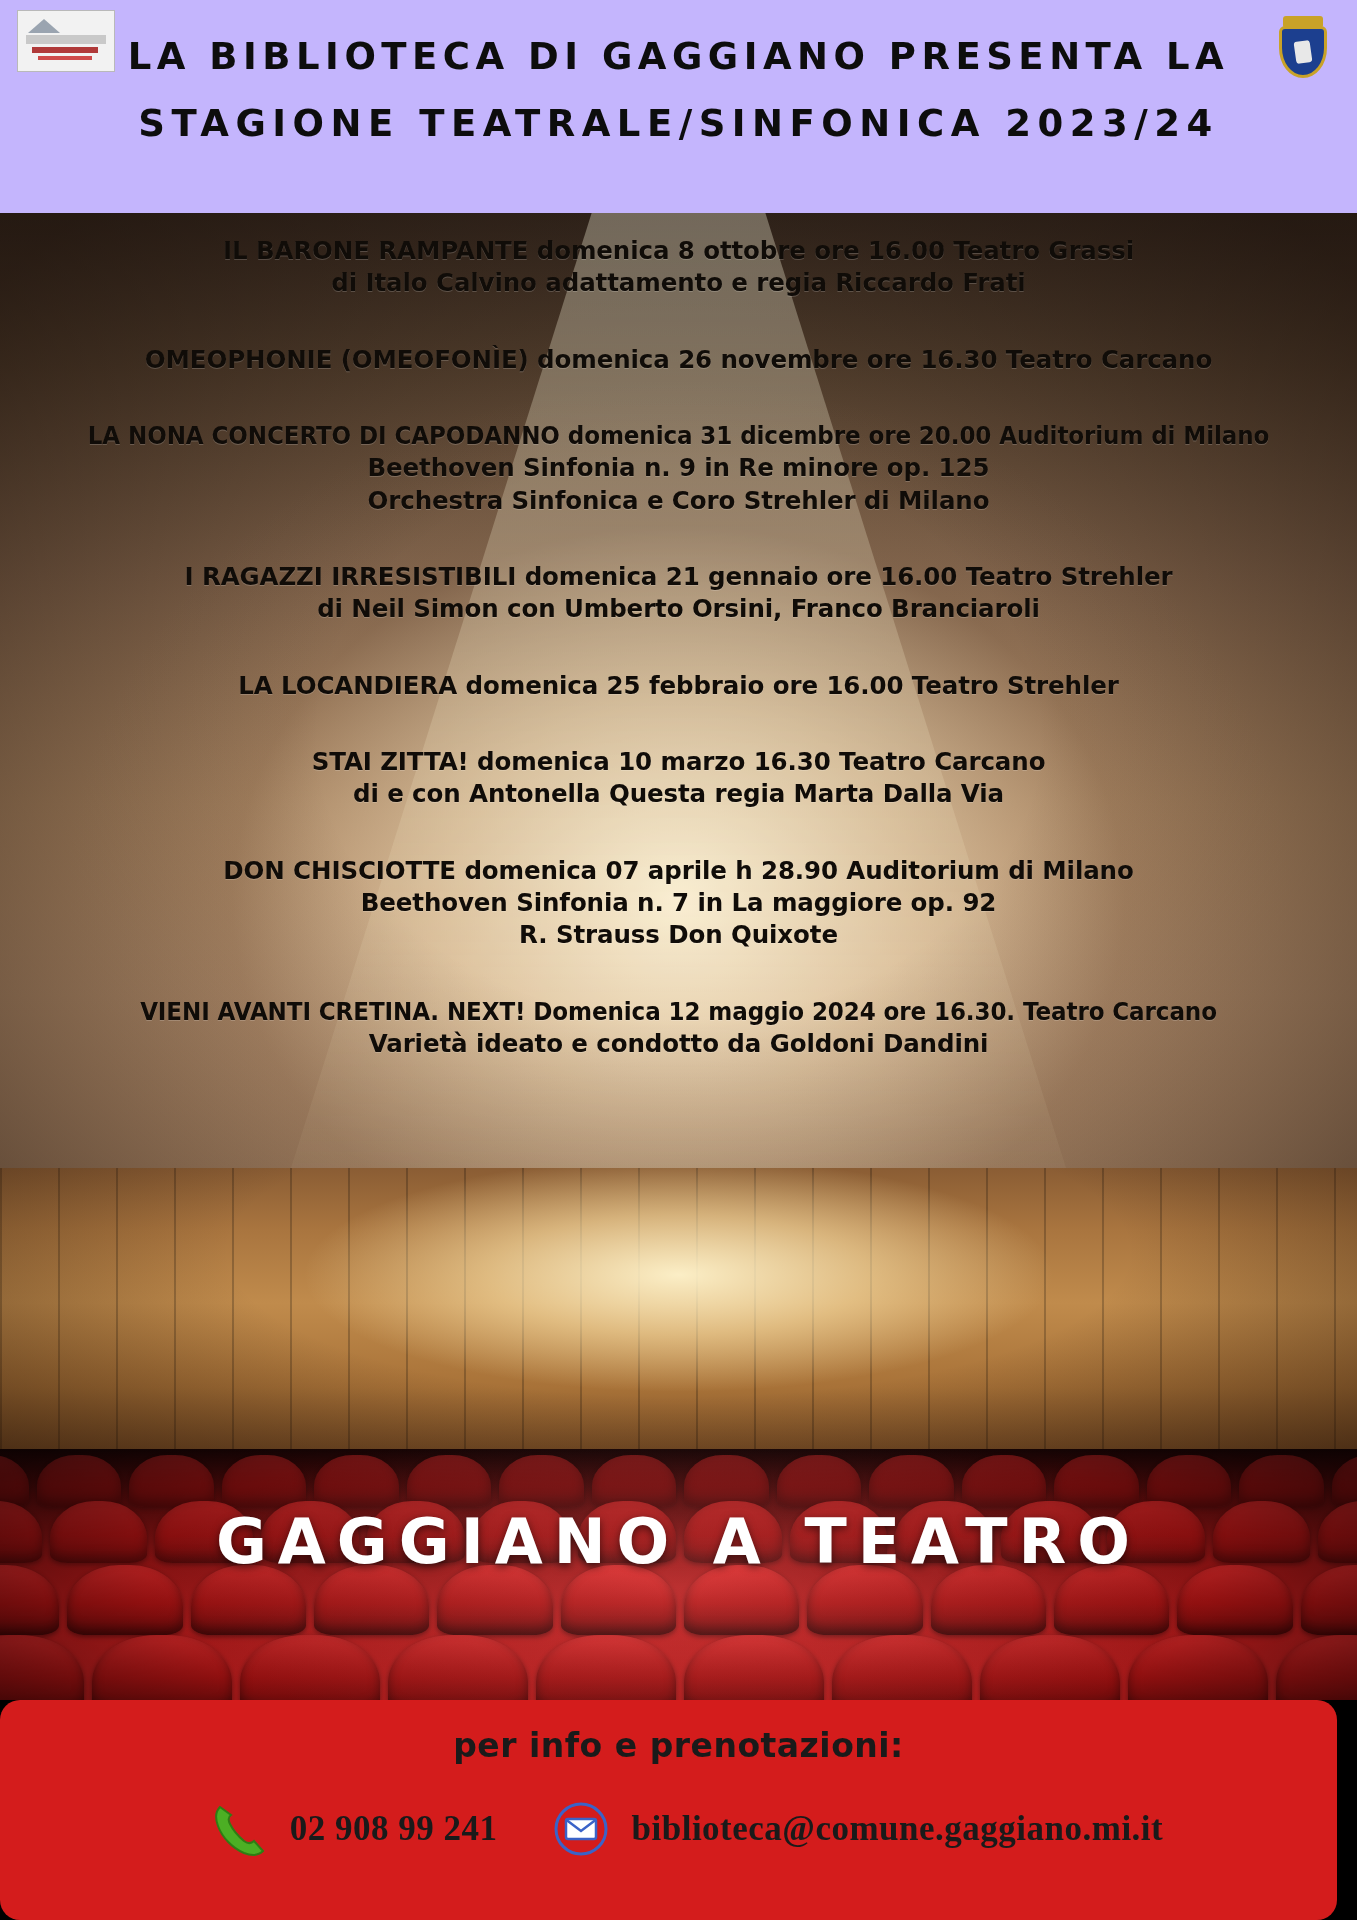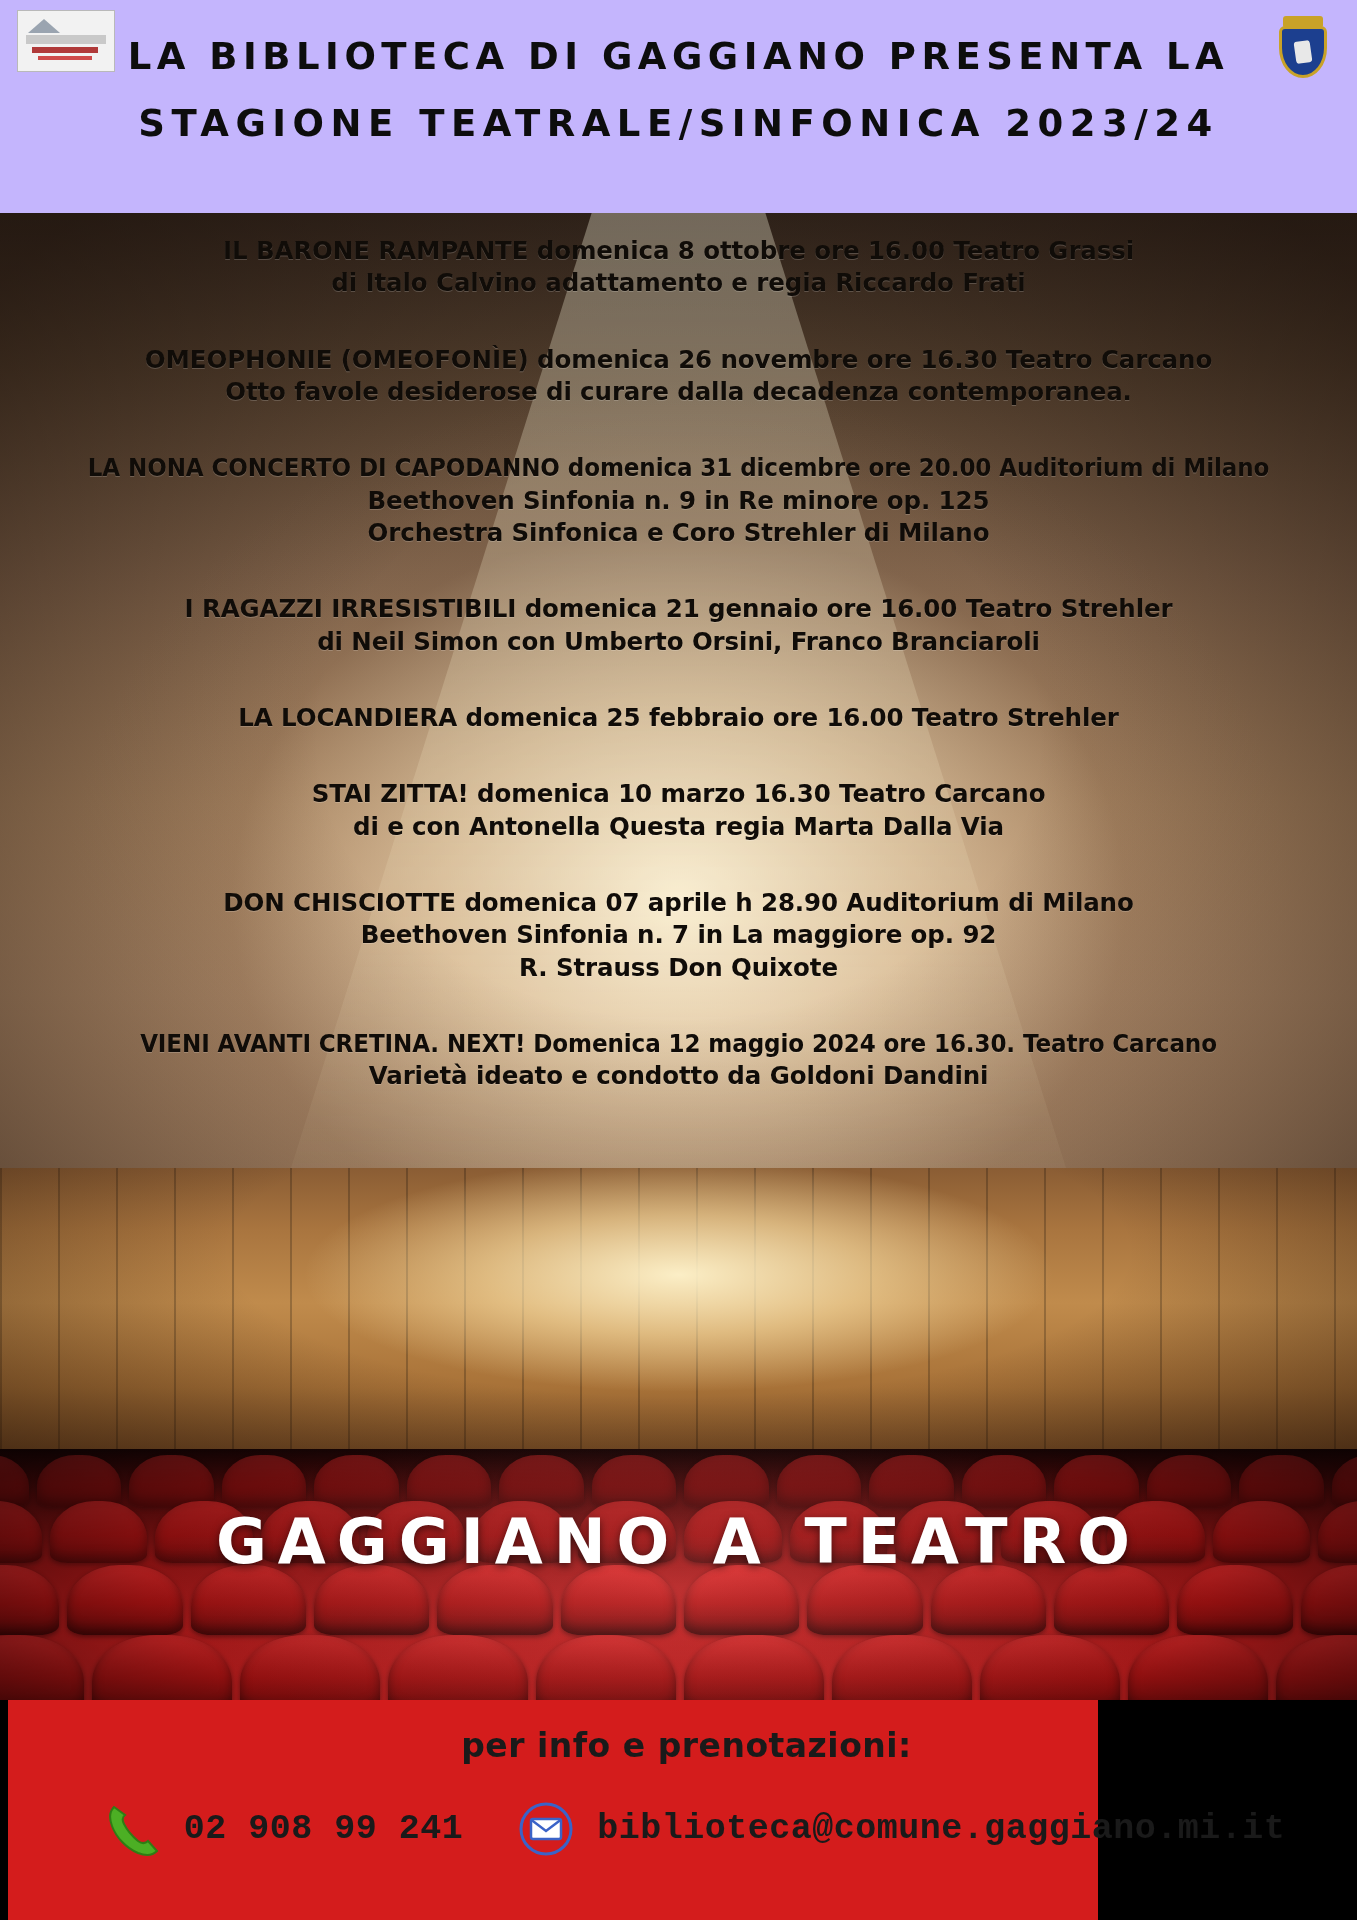--- a/index.html
+++ b/index.html
@@ -257,23 +257,24 @@
     font-size: 62px;
     letter-spacing: 11px;
     color: #ffffff;
     text-shadow: 0 3px 8px rgba(0,0,0,0.55);
     white-space: nowrap;
   }
 
   
   .footer {
     position: absolute;
-    left: 8px; top: 1700px;
-    width: 1090px; height: 220px;
+    left: 0; top: 1700px;
+    width: 1337px; height: 220px;
     background: #d41c1c;
+    border-radius: 20px;
   }
   .footer-headline {
     position: absolute;
     left: 0; top: 26px;
     width: 1357px;
     text-align: center;
     font-family: "DejaVu Sans", sans-serif;
     font-weight: bold;
     font-size: 33px;
     color: #1a1a1a;
@@ -287,21 +288,21 @@
     align-items: center;
     justify-content: center;
     gap: 52px;
   }
   .contact {
     display: flex;
     align-items: center;
     gap: 20px;
   }
   .contact .txt {
-    font-family: Liberation Mono, monospace;
+    font-family: Liberation Serif, serif;
     font-weight: bold;
     font-size: 35px;
     color: #1a1a1a;
     letter-spacing: 0.5px;
     white-space: nowrap;
   }
   .phone-icon {
     width: 62px; height: 58px;
     position: relative;
     flex: 0 0 auto;
@@ -349,21 +350,20 @@
 
     <div class="program">
 
       <div class="event">
         <div class="line">IL BARONE RAMPANTE domenica 8 ottobre ore 16.00  Teatro Grassi</div>
         <div class="line">di Italo Calvino adattamento e regia Riccardo Frati</div>
       </div>
 
       <div class="event">
         <div class="line">OMEOPHONIE (OMEOFONÌE) domenica 26 novembre ore 16.30  Teatro Carcano</div>
-        <div class="line">Otto favole desiderose di curare dalla decadenza contemporanea.</div>
       </div>
 
       <div class="event">
         <div class="line cond">LA NONA CONCERTO DI CAPODANNO domenica 31 dicembre ore 20.00 Auditorium di Milano</div>
         <div class="line">Beethoven Sinfonia n. 9 in Re minore op. 125</div>
         <div class="line">Orchestra Sinfonica e Coro Strehler  di Milano</div>
       </div>
 
       <div class="event">
         <div class="line">I RAGAZZI IRRESISTIBILI domenica 21 gennaio ore 16.00 Teatro Strehler</div>

